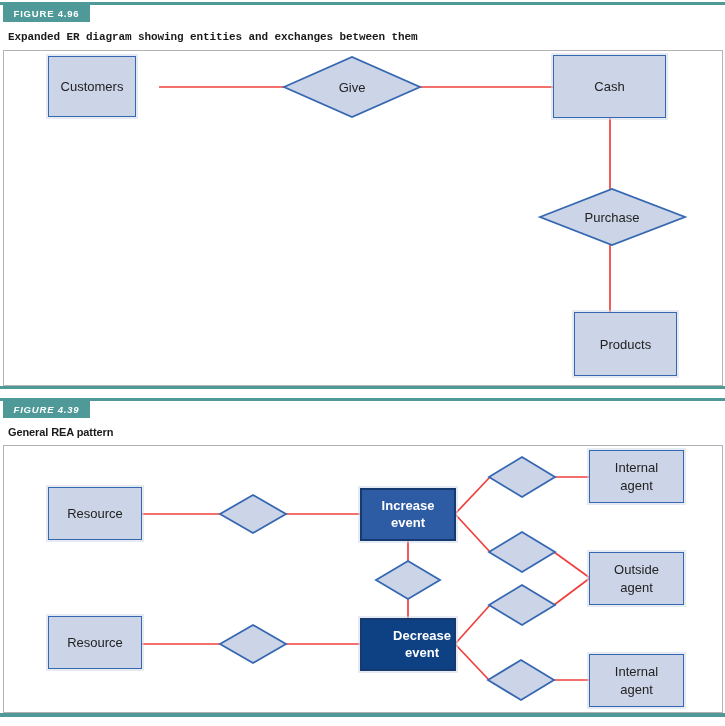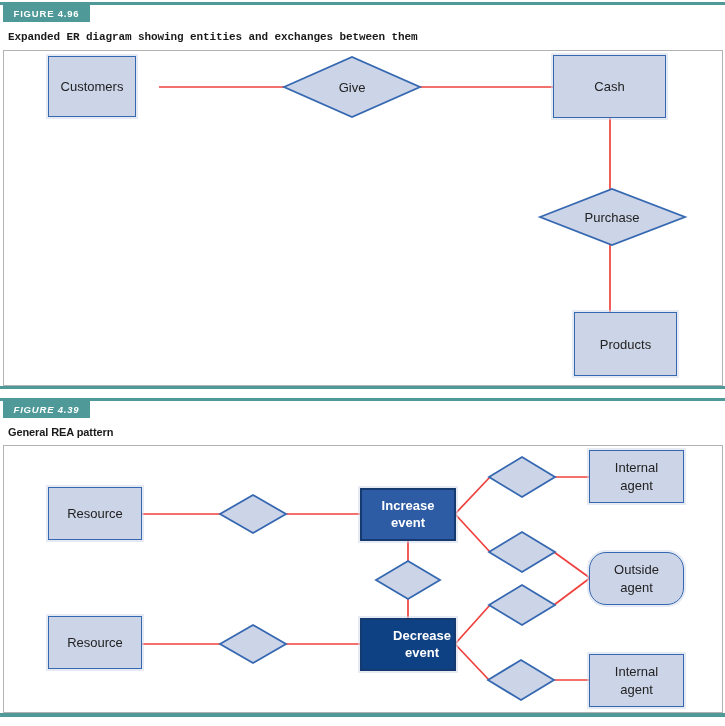--- a/index.html
+++ b/index.html
@@ -119,21 +119,21 @@
 <div class="diamond-label" style="left:562px;top:210px;">Purchase</div>
 <div class="node entity" style="left:554px;top:312px;width:103px;height:64px;margin-left:20px;">Products</div>
 
 <div class="node entity" style="left:48px;top:487px;width:94px;height:53px;">Resource</div>
 <div class="node event event-increase" style="left:360px;top:488px;width:96px;height:53px;">
   <span class="event-label">Increase event</span>
 </div>
 <div class="node entity" style="left:589px;top:450px;width:95px;height:53px;">
   <span class="agent-label">Internal agent</span>
 </div>
-<div class="node entity" style="left:589px;top:552px;width:95px;height:53px;border-radius:17px;">
+<div class="node entity" style="left:589px;top:552px;width:95px;height:53px;">
   <span class="agent-label">Outside agent</span>
 </div>
 <div class="node entity" style="left:48px;top:616px;width:94px;height:53px;">Resource</div>
 <div class="node event event-decrease" style="left:360px;top:618px;width:96px;height:53px;">
   <span class="event-label">Decrease event</span>
 </div>
 <div class="node entity" style="left:589px;top:654px;width:95px;height:53px;">
   <span class="agent-label">Internal agent</span>
 </div>
 

